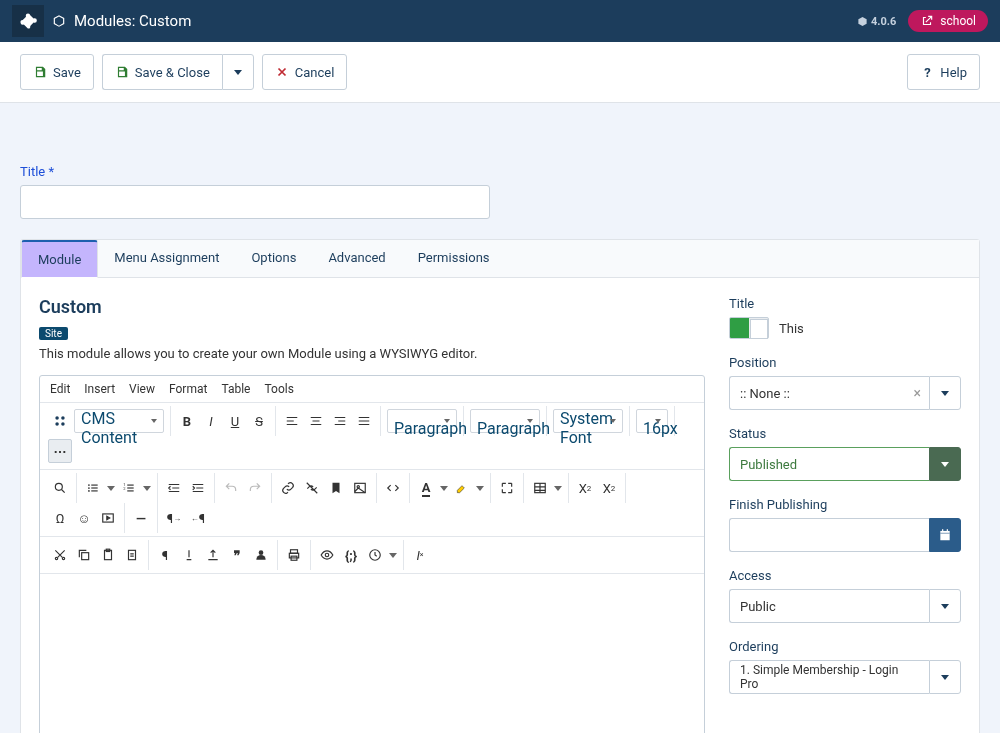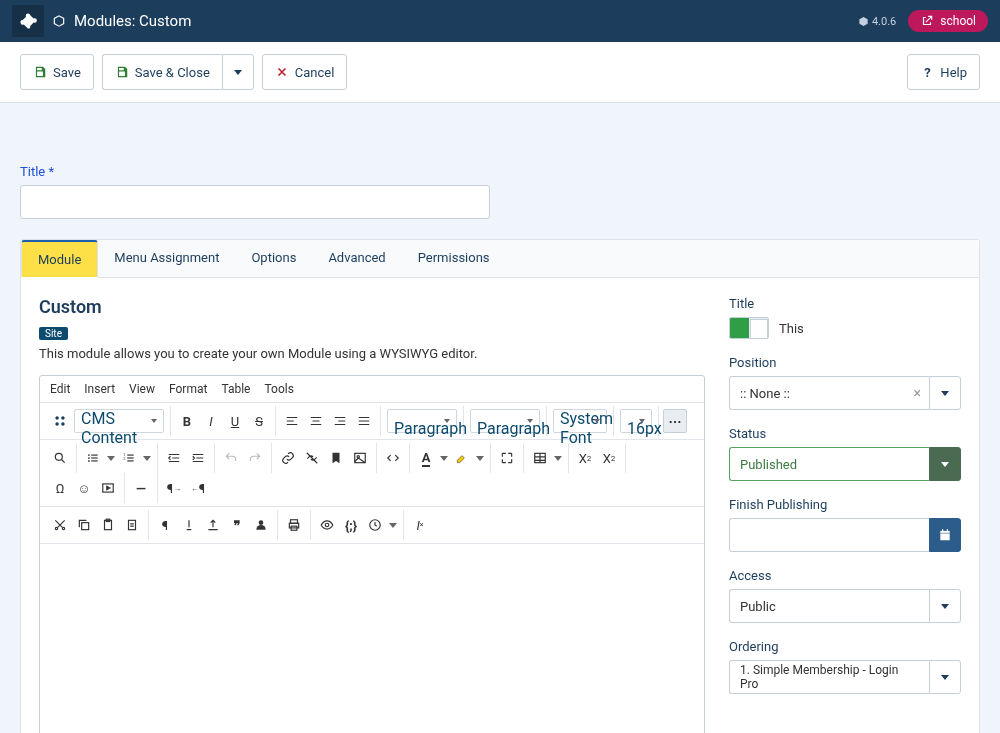--- a/index.html
+++ b/index.html
@@ -4,42 +4,42 @@
 <style>
 * { box-sizing: border-box; margin: 0; padding: 0; }
 body { font-family: -apple-system, BlinkMacSystemFont, "Segoe UI", Roboto, Arial, sans-serif; font-size: 13px; background: #f0f4fb; color: #333; }
 
 
 .topbar { background: #1c3d5c; color: #fff; height: 42px; display: flex; align-items: center; padding: 0 12px; }
 .topbar-logo { width: 32px; height: 32px; background: #173047; display: flex; align-items: center; justify-content: center; margin-right: 8px; }
 .topbar-logo svg { width: 18px; height: 18px; fill: #fff; }
 .topbar-icon { margin-right: 8px; display: flex; }
 .topbar-title { font-size: 15px; flex: 1; }
-.topbar-version { font-size: 11px; color: #c5d1de; margin-right: 12px; display: flex; align-items: center; }
+.topbar-version { font-size: 11px; color: #c5d1de; margin-right: 12px; display: flex; align-items: center; font-weight: bold; }
 .topbar-site { background: #be185d; color: #fff; border-radius: 14px; padding: 4px 12px; font-size: 12px; display: flex; align-items: center; gap: 6px; }
 
 
 .actionbar { background: #fff; border-bottom: 1px solid #dfe3e8; padding: 12px 20px; display: flex; gap: 8px; }
 .btn { background: #fff; border: 1px solid #c5cfd9; border-radius: 3px; padding: 0 12px; height: 36px; display: flex; align-items: center; gap: 6px; cursor: pointer; font-size: 13px; color: #1c3d5c; }
 .btn .icon { width: 14px; height: 14px; display: flex; align-items: center; justify-content: center; }
 .btn-caret { width: 32px; justify-content: center; padding: 0; }
 .spacer { flex: 1; }
 .icon-green { color: #2f7d32; }
 .icon-red { color: #c02b33; }
 
 
 .title-area { padding: 14px 20px 6px; }
 .title-label { font-size: 13px; color: #1d4ed8; margin-bottom: 6px; display: block; margin-top: 47px; }
 .title-input { width: 470px; height: 34px; border: 1px solid #c5cfd9; border-radius: 3px; background: #fff; padding: 0 10px; font-size: 13px; }
 
 
 .tabcard { margin: 14px 20px 20px; background: #fff; border: 1px solid #dfe3e8; border-radius: 3px; }
 .tabs { display: flex; border-bottom: 1px solid #dfe3e8; background:#f8fafc; }
 .tab { padding: 10px 16px; color: #1c3d5c; cursor: pointer; font-size: 13px; }
-.tab.active { background: #fde047; border: 1px solid #dfe3e8; border-bottom: 1px solid #fff; margin-bottom: -1px; border-top: 2px solid #1c5fae; border-radius:3px 3px 0 0; }
+.tab.active { background: #c4b5fd; border: 1px solid #dfe3e8; border-bottom: 1px solid #fff; margin-bottom: -1px; border-top: 2px solid #1c5fae; border-radius:3px 3px 0 0; }
 
 .tabbody { display: flex; }
 .left-pane { flex: 1; padding: 18px; }
 .right-pane { width: 256px; padding: 18px 18px 18px 6px; }
 
 .heading { font-size: 18px; font-weight: 600; color: #1c3d5c; margin-bottom: 8px; }
 .chip { display: inline-block; background: #0c4a6e; color: #fff; font-size: 10px; padding: 1px 6px; border-radius: 2px; margin-right: 8px; }
 .desc { color: #333; margin-top: 6px; font-size: 13px; }
 
 
@@ -222,21 +222,21 @@
                 </svg>
               </div>
           </div>
           <div class="tgroup">
             <div class="tsel" style="width:70px">Paragraph</div>
           </div>
           <div class="tgroup">
             <div class="tsel" style="width:70px">Paragraph</div>
           </div>
           <div class="tgroup">
-            <div class="tsel" style="width:54px">System Font</div>
+            <div class="tsel" style="width:70px">System Font</div>
           </div>
           <div class="tgroup">
             <div class="tsel" style="width:32px">16px</div>
           </div>
           <div class="tgroup" style="border-right:none">
             <div class="tbtn tbtn-more">
                 <b>⋯</b>
               </div>
           </div>
         </div>

